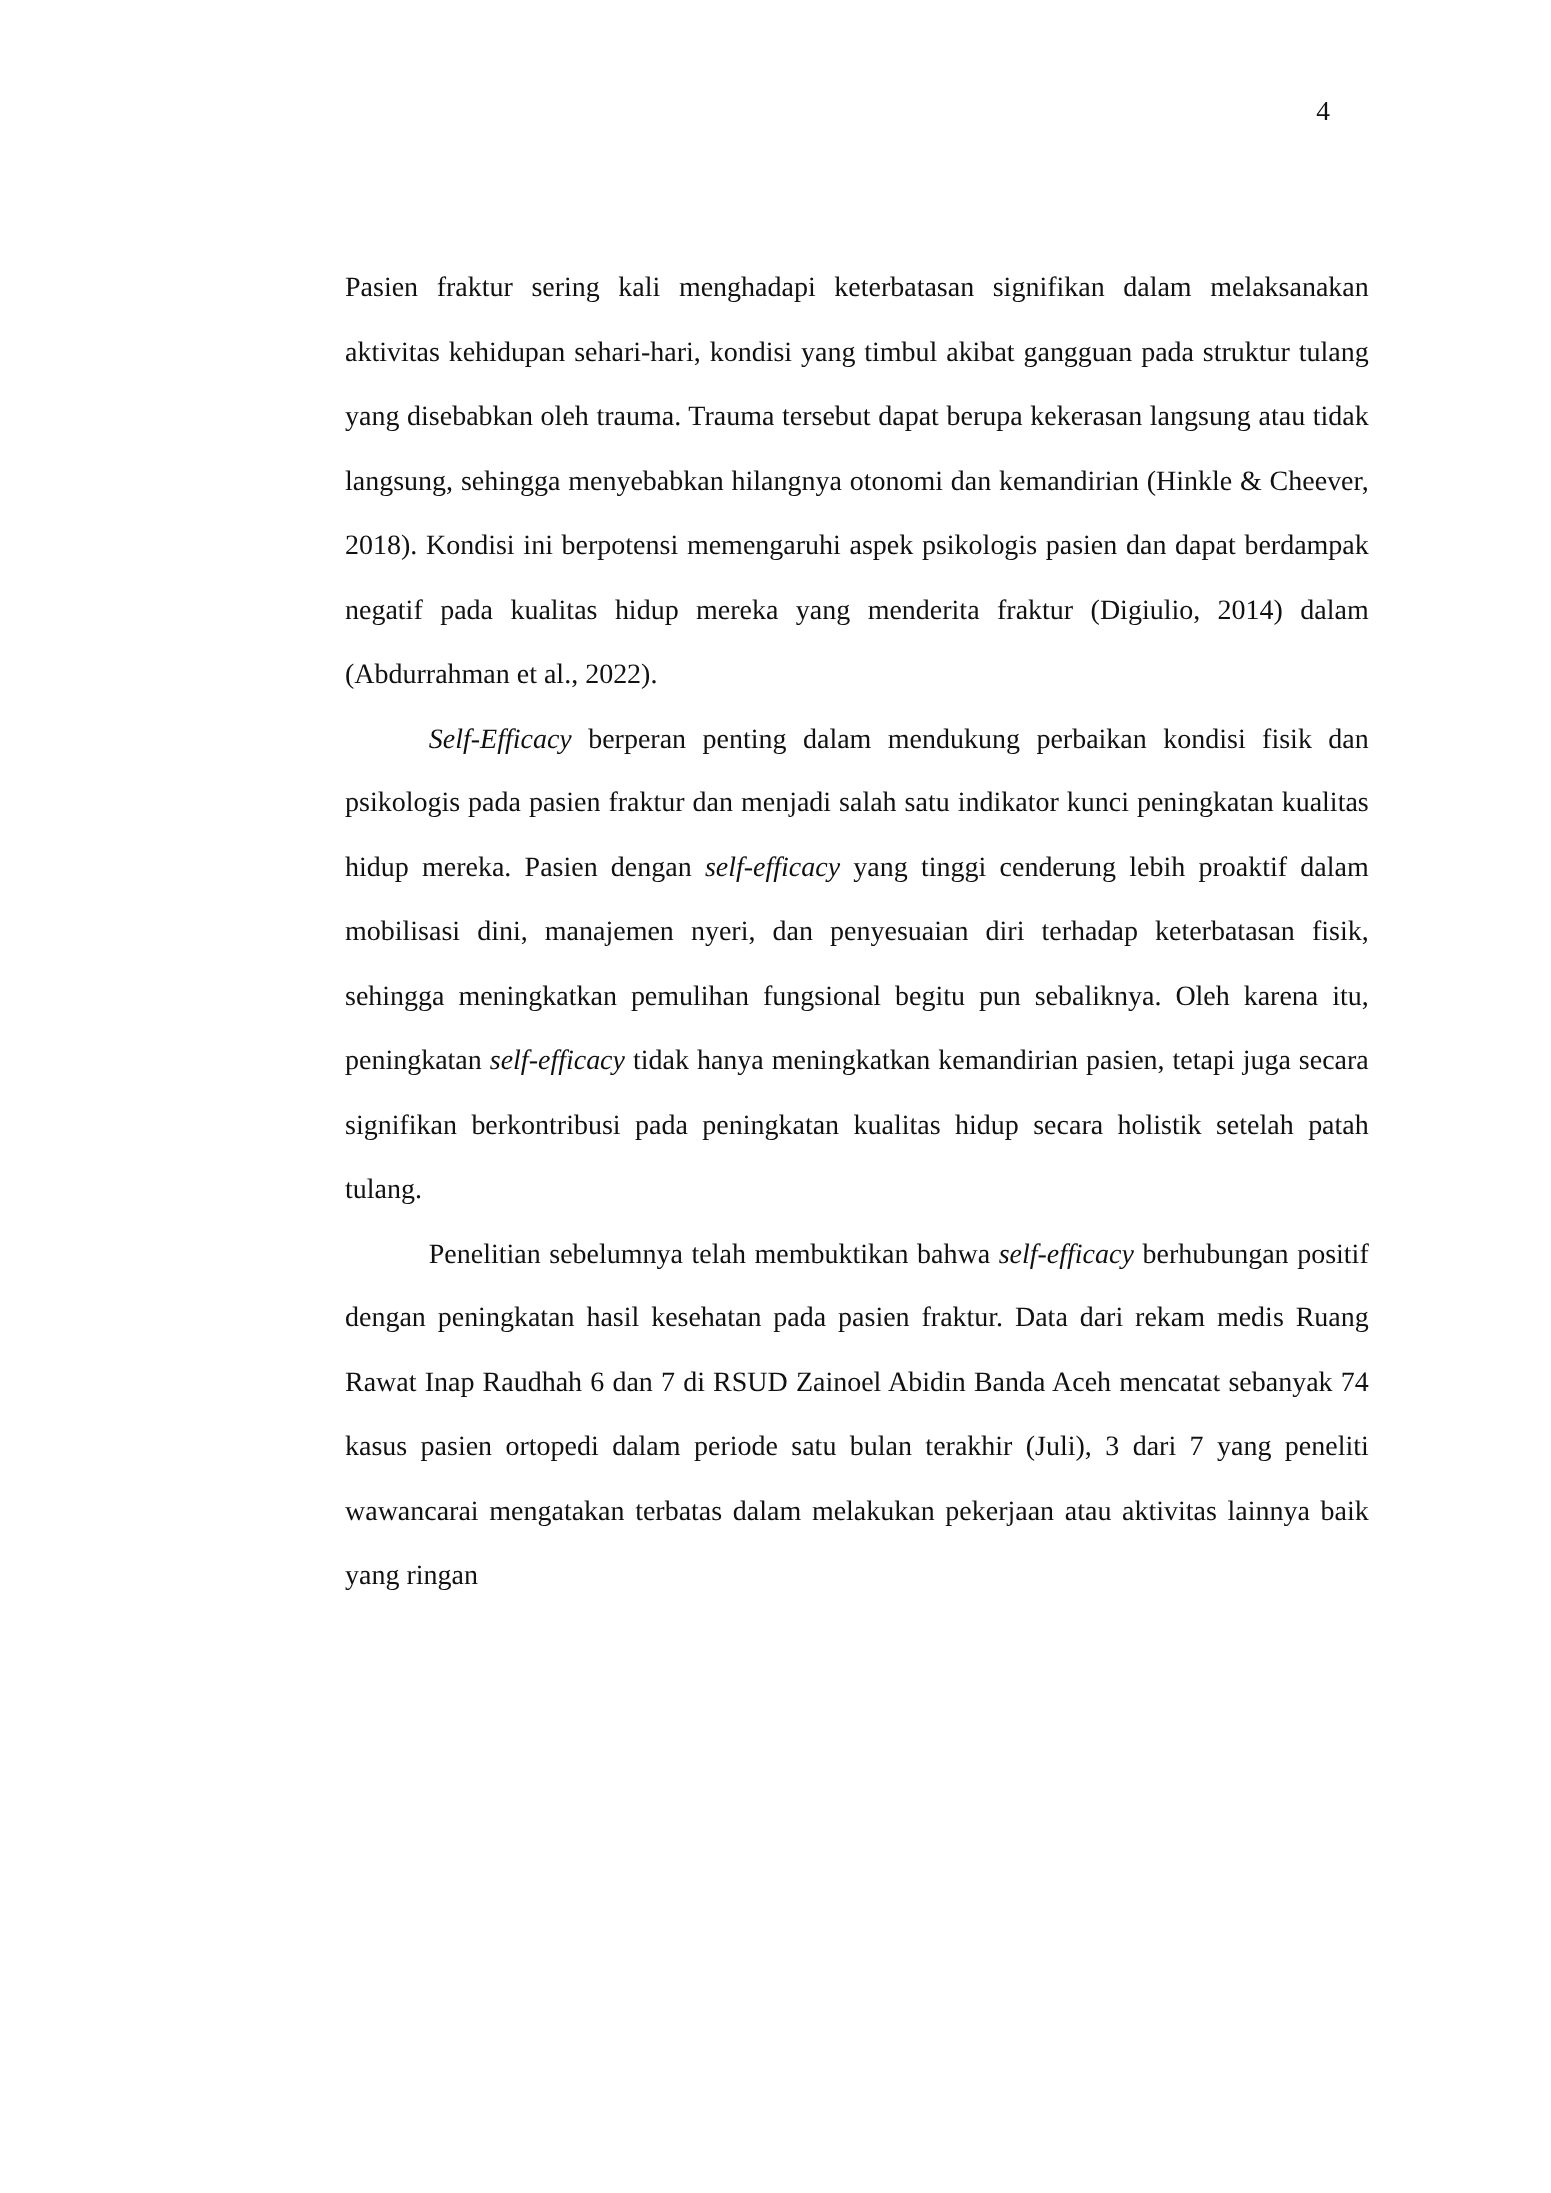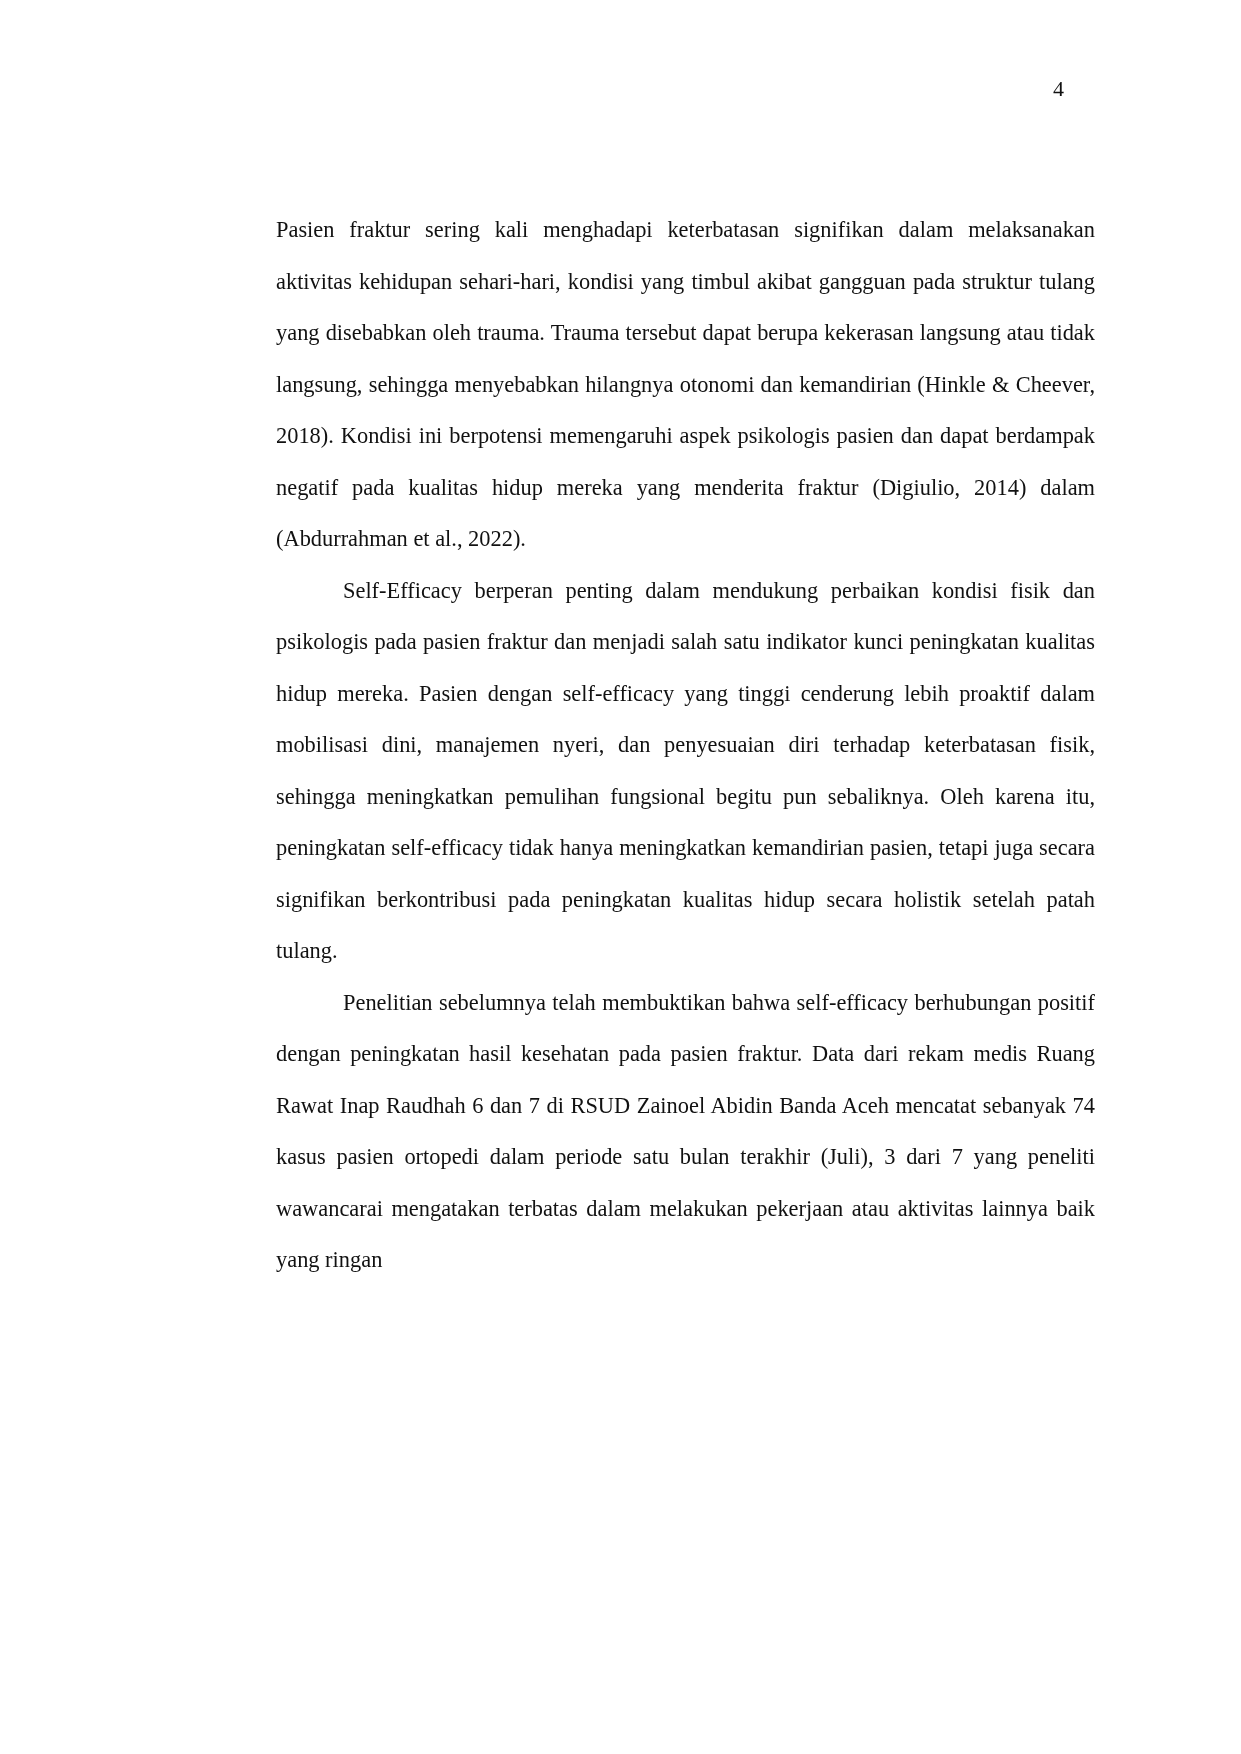--- a/index.html
+++ b/index.html
@@ -35,20 +35,21 @@
       margin: 0;
       font-size: 22.4px;
       line-height: 51.5px;
       text-align: justify;
       text-align-last: left;
     }
     .paragraph.indent {
       text-indent: 67px;
     }
     .seg-italic {
+      font-style: italic;
     }
   </style>
 </head>
 <body>
 
 <div class="page-number">4</div>
 
 <div class="body-text">
   <p class="paragraph">
     <span>Pasien fraktur sering kali menghadapi keterbatasan signifikan dalam melaksanakan aktivitas kehidupan sehari-hari, kondisi yang timbul akibat gangguan pada struktur tulang yang disebabkan oleh trauma. Trauma tersebut dapat berupa kekerasan langsung atau tidak langsung, sehingga menyebabkan hilangnya otonomi dan kemandirian (Hinkle &amp; Cheever, 2018). Kondisi ini berpotensi memengaruhi aspek psikologis pasien dan dapat berdampak negatif pada kualitas hidup mereka yang menderita fraktur (Digiulio, 2014) dalam (Abdurrahman et al., 2022).</span>

